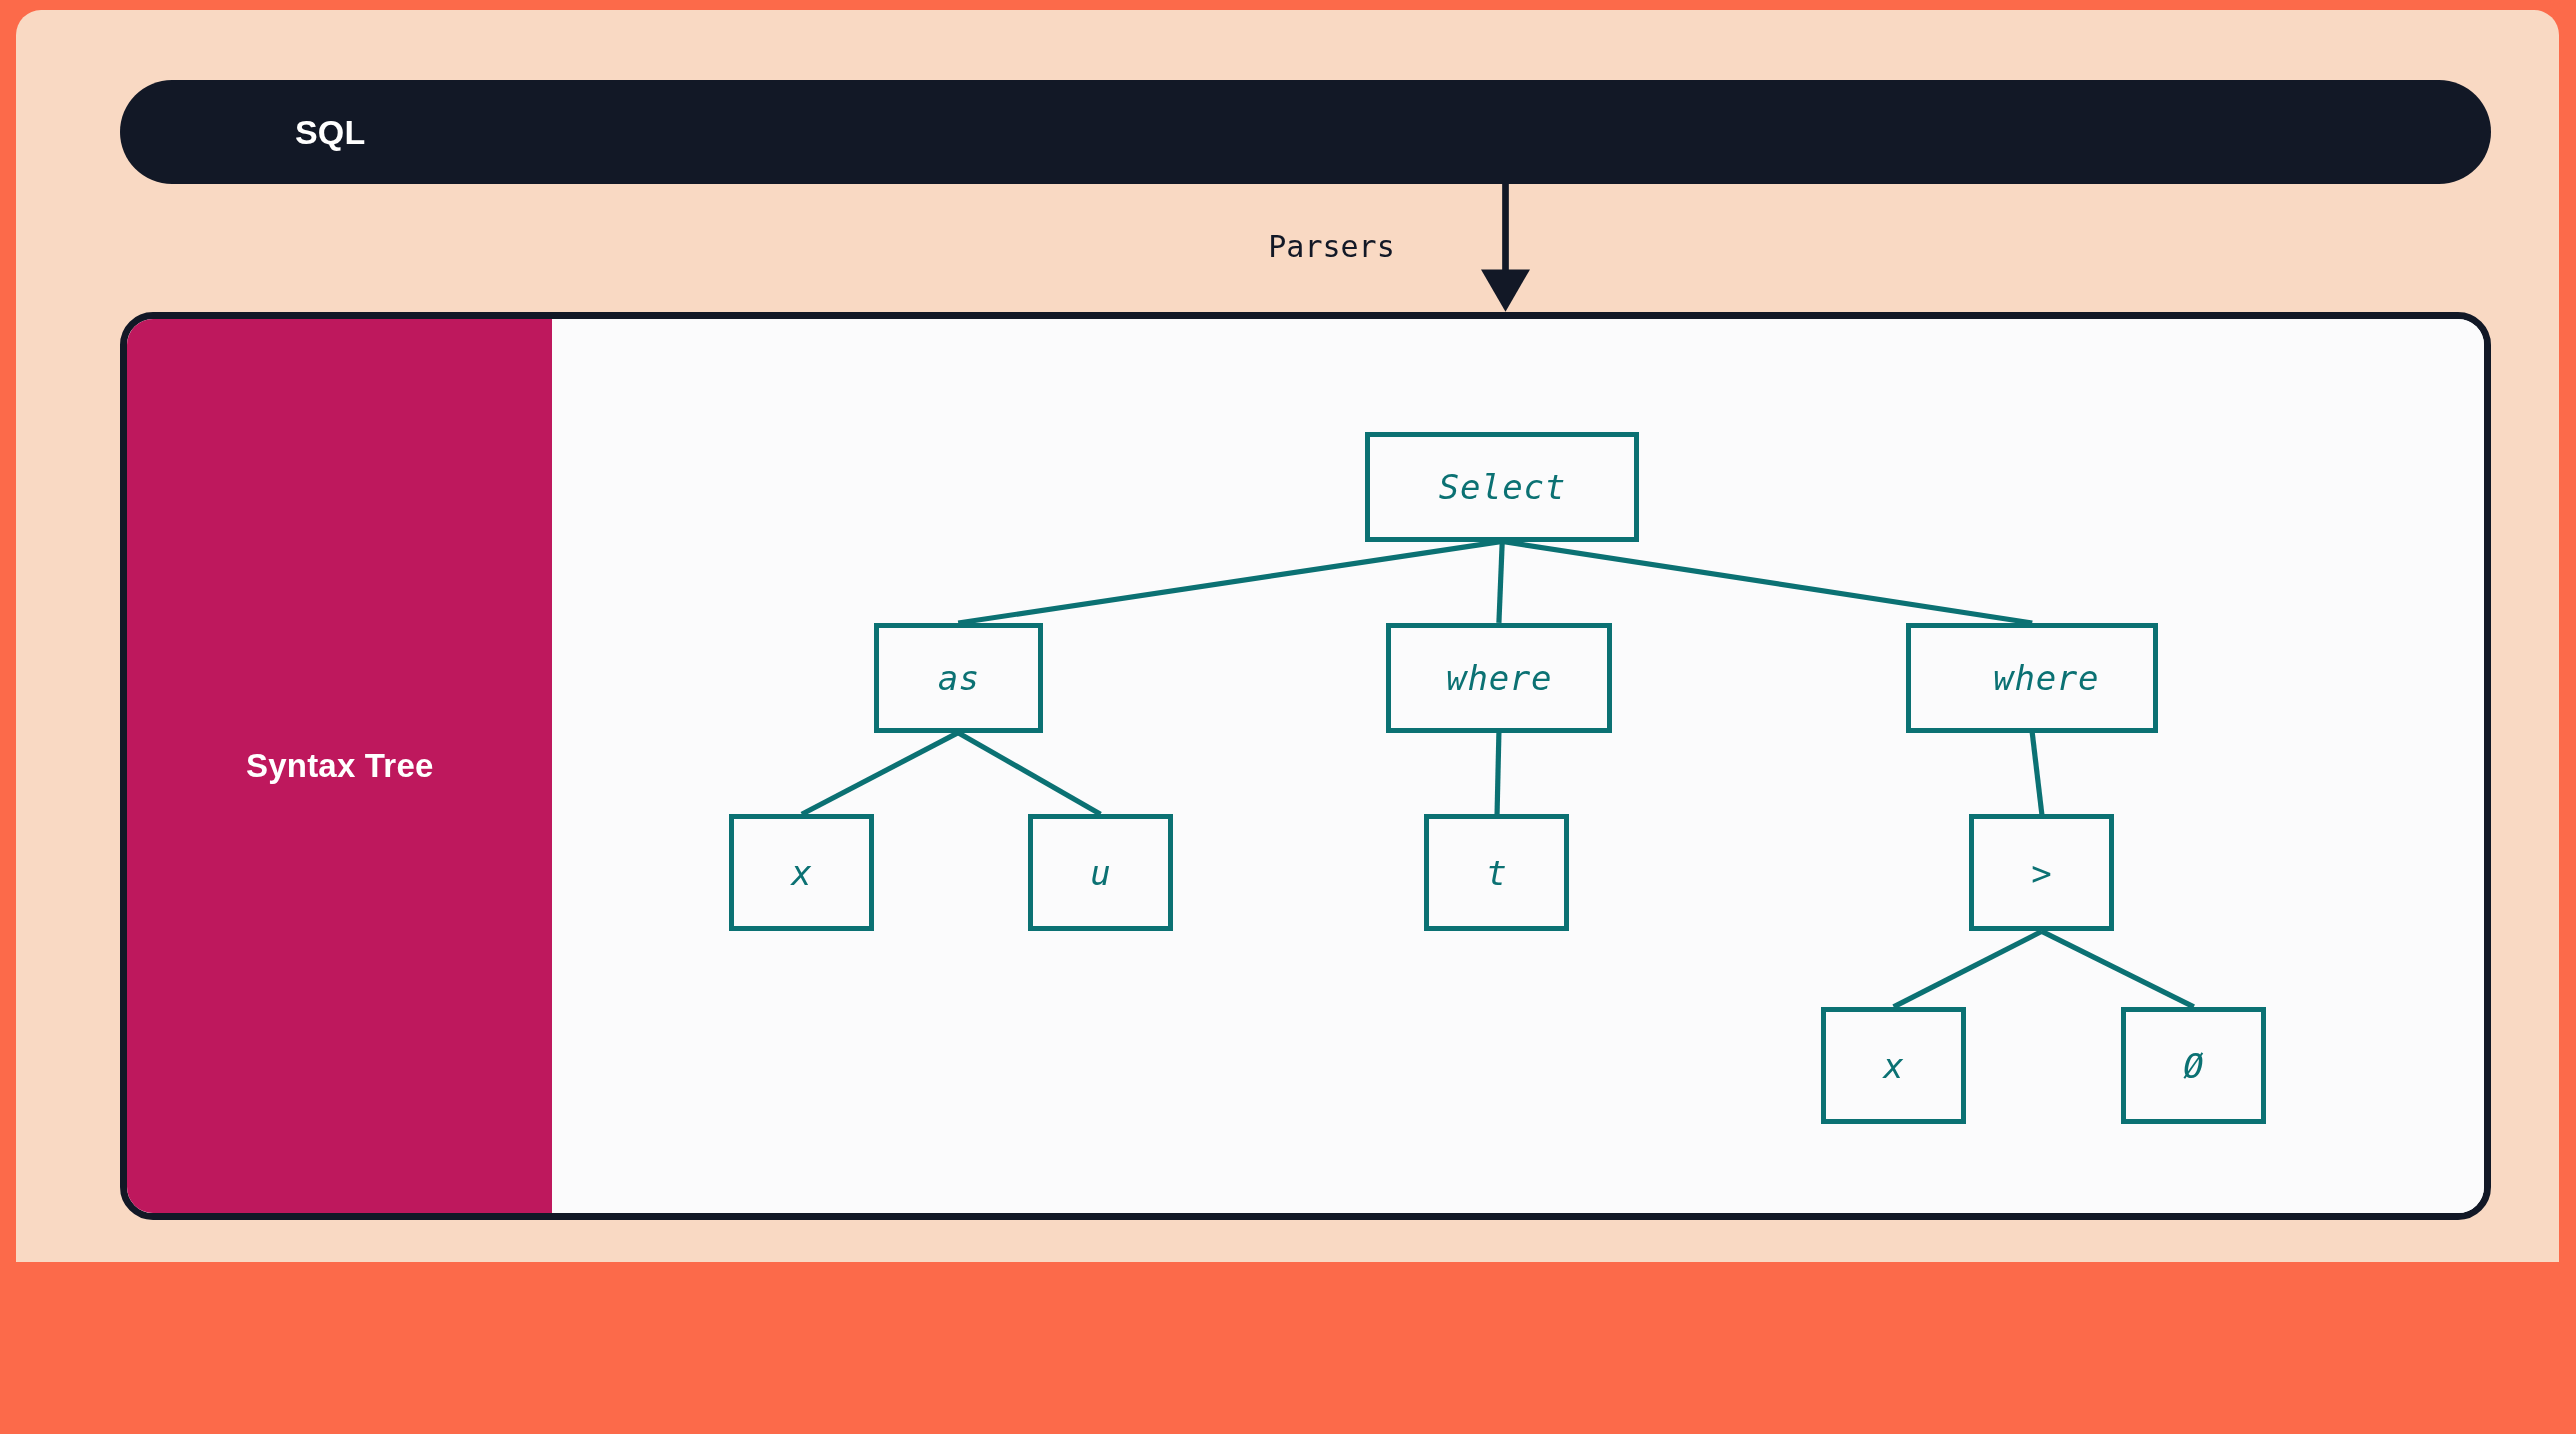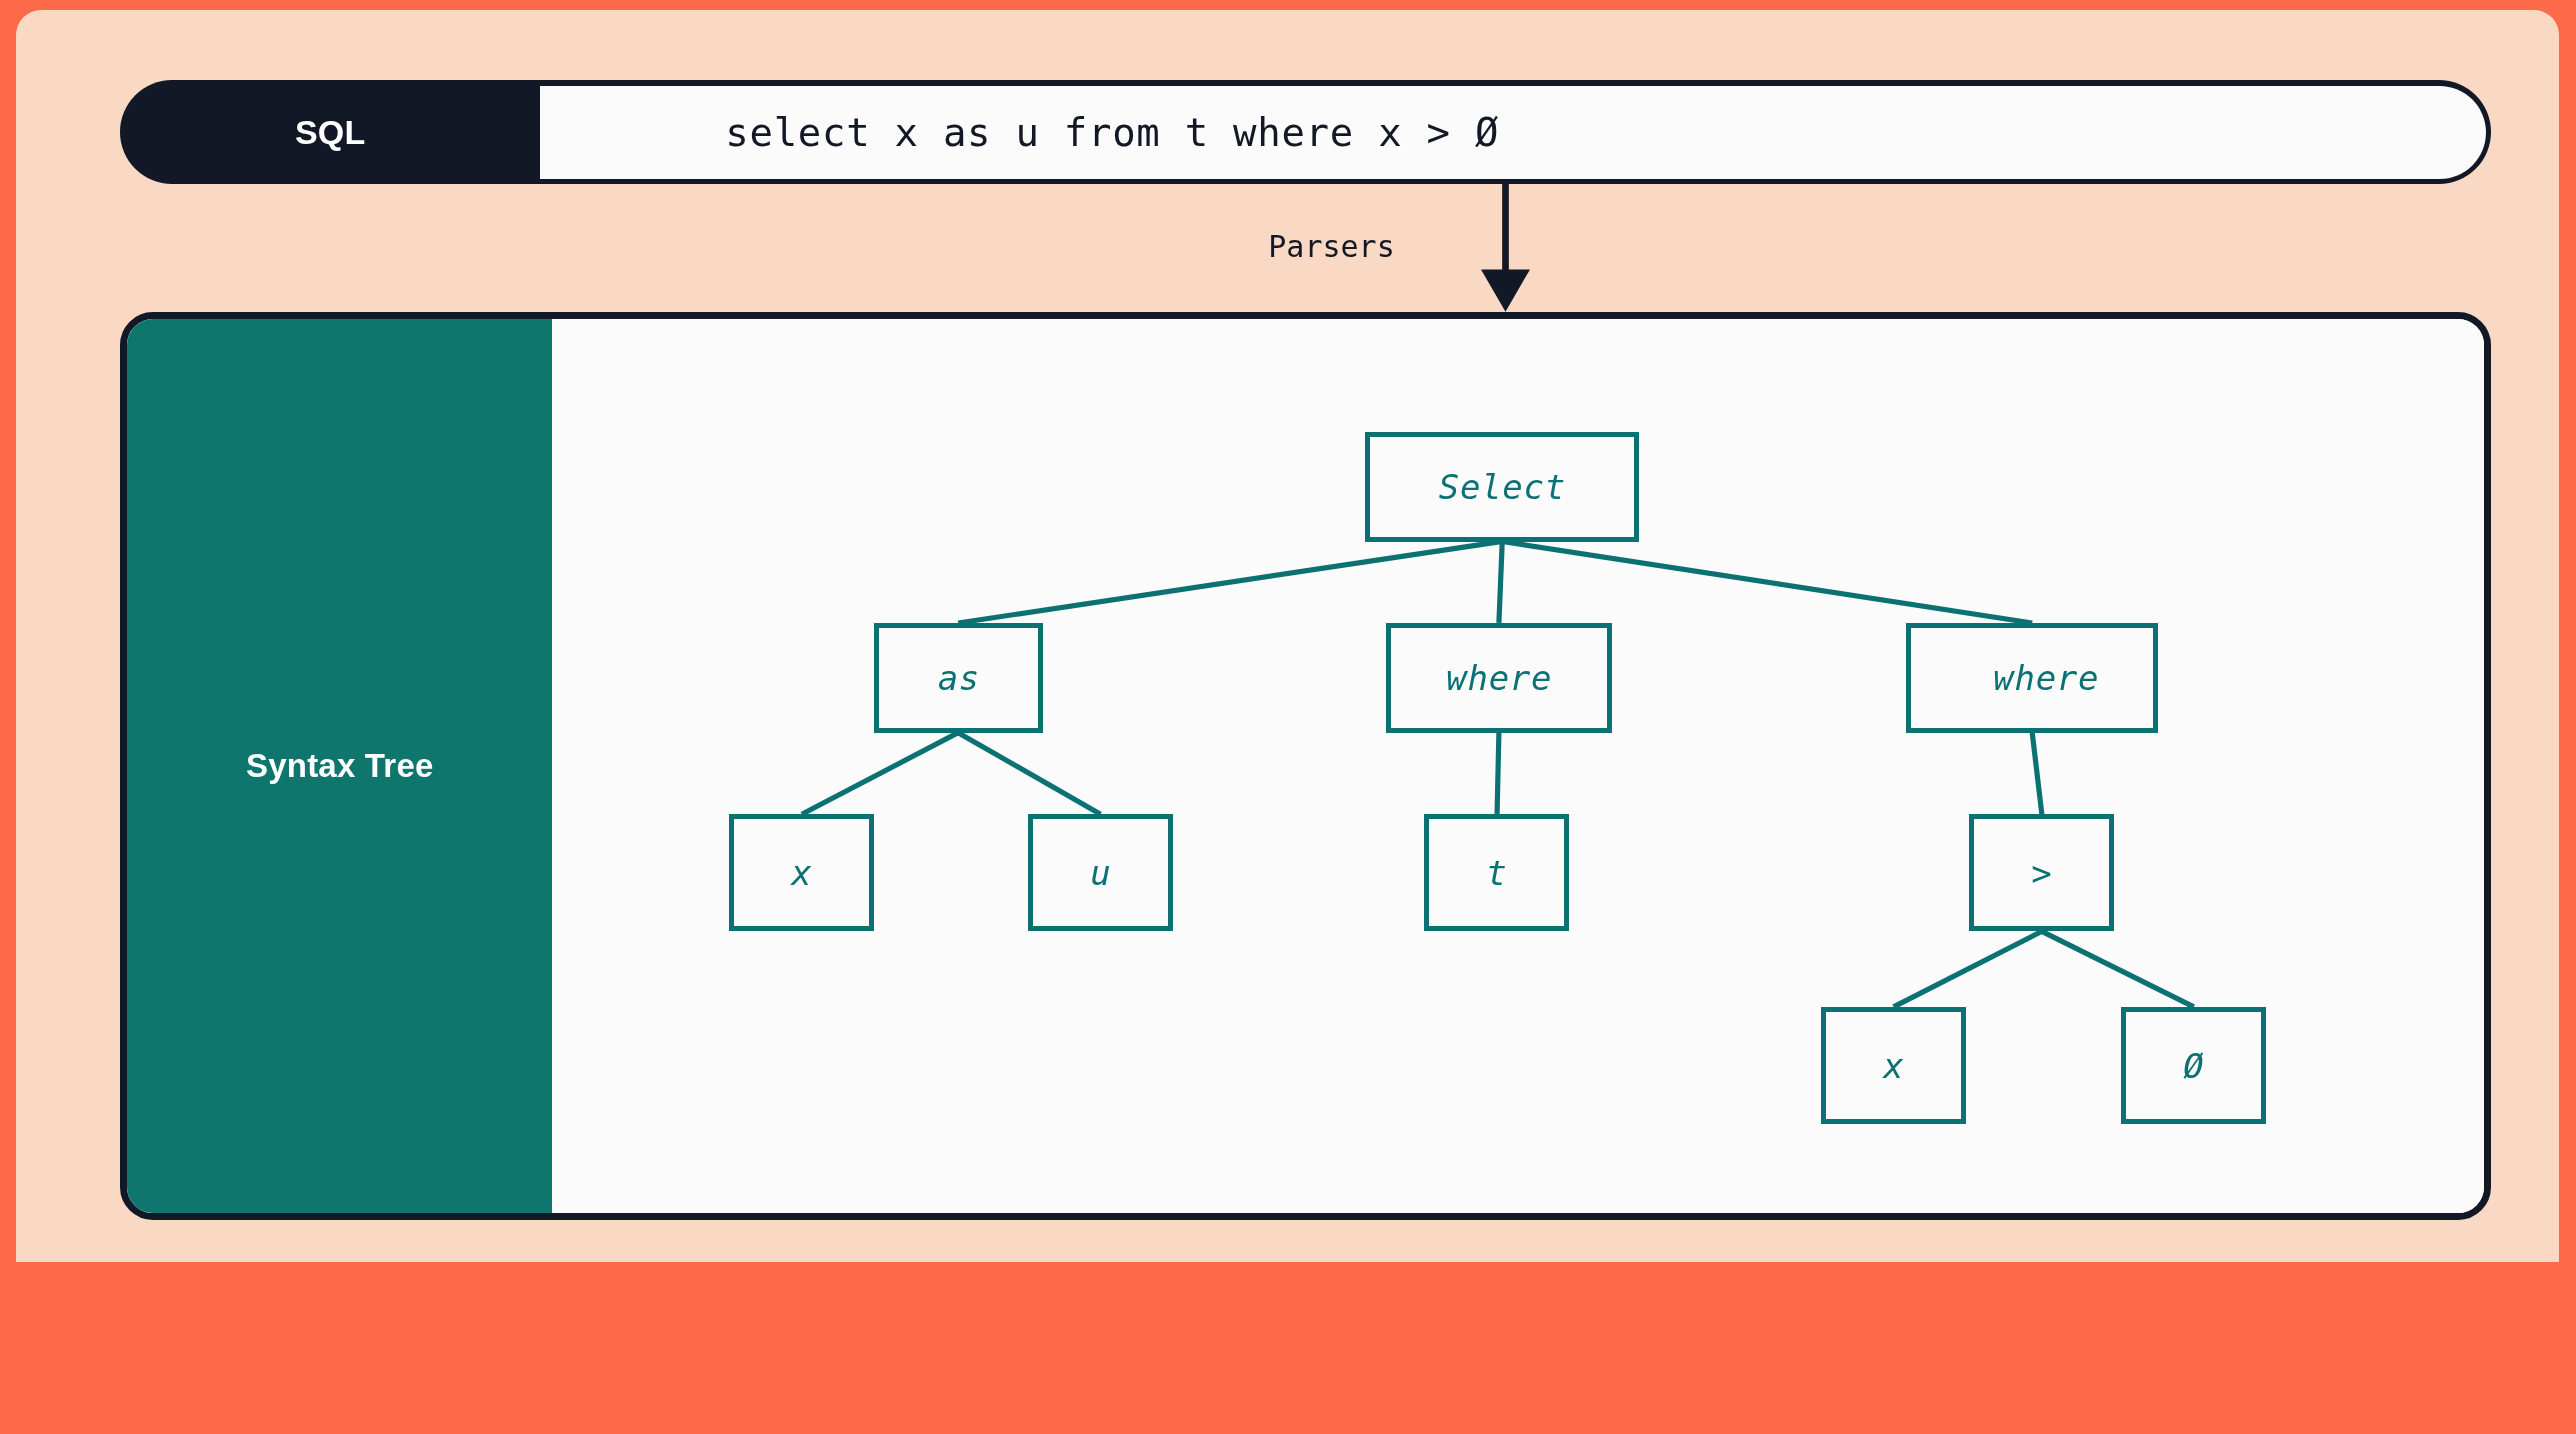--- a/index.html
+++ b/index.html
@@ -109,21 +109,21 @@
     border-radius: 33px;
     box-sizing: border-box;
     overflow: hidden;
   }
   .tree-sidebar {
     position: absolute;
     left: 0;
     top: 0;
     width: 425px;
     height: 100%;
-    background: #0f766e;
+    background: #be185d;
     display: flex;
     align-items: center;
     justify-content: center;
   }
   .tree-sidebar-label {
     color: #FFFFFF;
     font-size: 33px;
     font-weight: 700;
     letter-spacing: 0.2px;
   }
@@ -188,23 +188,20 @@
 </style>
 </head>
 <body>
 
 <div id="stage">
 
   <div class="canvas-area">
 
     <div class="sql-row">
       <div class="sql-label">SQL</div>
-      <div class="sql-input">
-        <span class="sql-text">select x as u from t where x &gt; Ø</span>
-      </div>
     </div>
 
     <div class="parser-label">Parsers</div>
     <svg class="parser-arrow" viewBox="0 0 260 175">
       <line x1="130" y1="0" x2="130" y2="125" stroke="#121826" stroke-width="9"></line>
       <polygon points="130,172 97,115 163,115" fill="#121826"></polygon>
     </svg>
 
     <div class="tree-panel">
       <div class="tree-sidebar">

